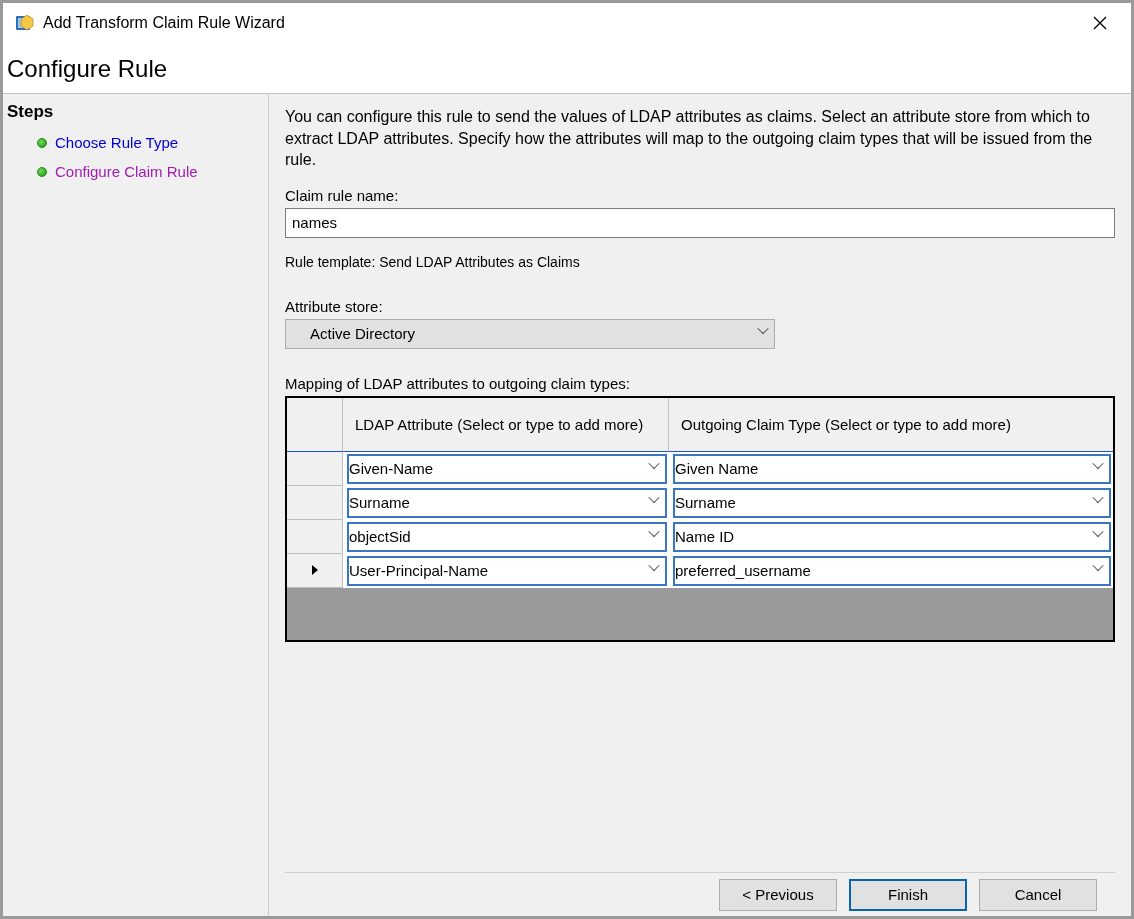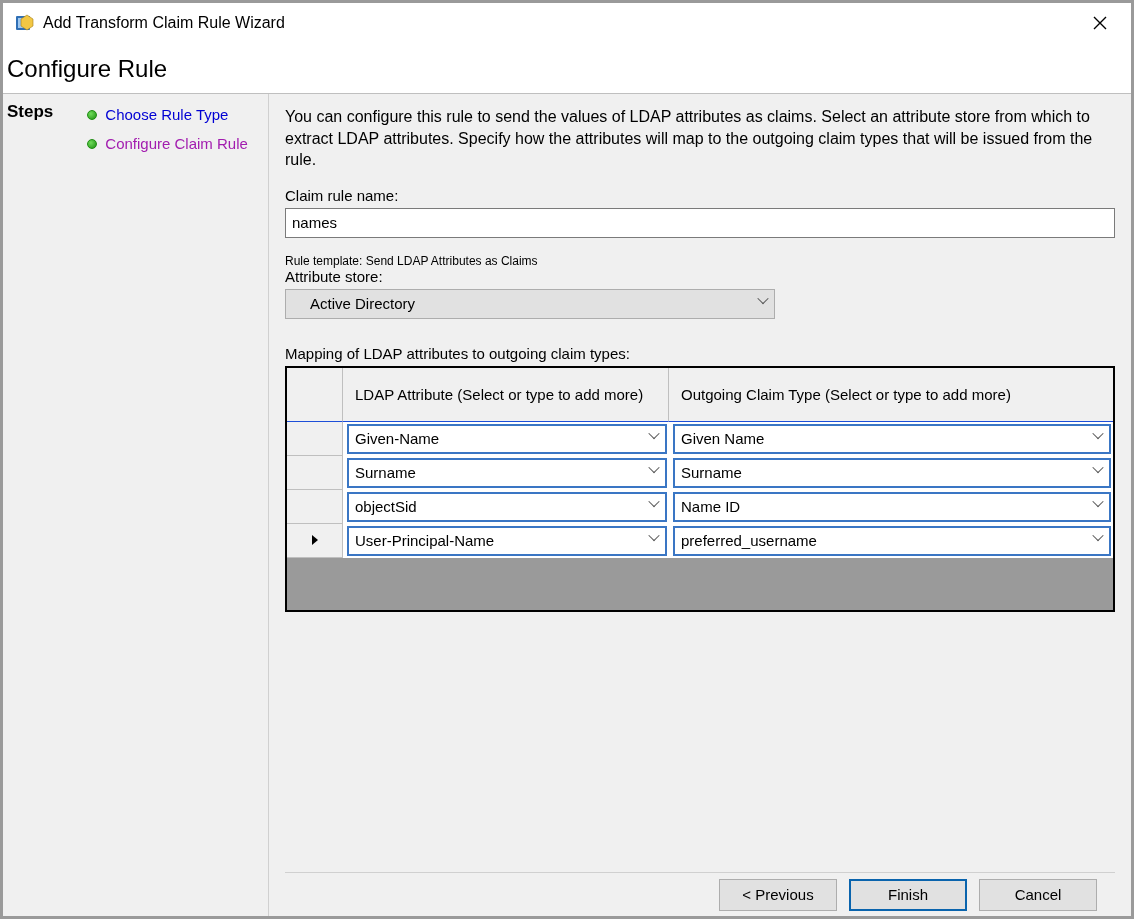--- a/index.html
+++ b/index.html
@@ -58,20 +58,21 @@
     flex: 1;
     display: flex;
     border-top: 1px solid #bfbfbf;
     min-height: 0;
   }
   .sidebar {
     width: 266px;
     background: #f0f0f0;
     border-right: 1px solid #d0d0d0;
     display: flex;
+    flex-direction: column;
     padding-top: 6px;
   }
   .sidebar .steps-heading {
     font-weight: bold;
     font-size: 17px;
     padding: 2px 0 6px 4px;
   }
   .step-item {
     display: flex;
     align-items: center;
@@ -114,21 +115,22 @@
     width: 100%;
     height: 30px;
     border: 1px solid #7a7a7a;
     background: #fff;
     padding: 2px 6px;
     font-size: 15px;
     font-family: inherit;
   }
   .rule-template {
     margin-top: 16px;
-    font-size: 12px;
+    margin-bottom: 28px;
+    font-size: 14px;
   }
   .attribute-store-row { margin-bottom: 26px; }
   .combo {
     width: 490px;
     height: 30px;
     border: 1px solid #adadad;
     background: #e1e1e1;
     display: flex;
     align-items: center;
     padding-left: 24px;
@@ -207,21 +209,21 @@
   }
   .data-cell.col1 { width: 326px; }
   .data-cell.col2 { flex: 1; }
   .cell-combo {
     flex:1;
     height: 30px;
     margin: 2px;
     border: 2px solid #3a76c4;
     background: #fff;
     display:flex; align-items:center;
-    padding-left: 6px;
+    padding-left: 0;
     cursor:pointer;
   }
   .cell-combo .txt { flex:1; font-size:15px; white-space:nowrap; overflow:hidden; }
   .cell-combo .dd {
     width:22px; display:flex; align-items:center; justify-content:center;
   }
 
   
   .footer {
     height: 44px;

